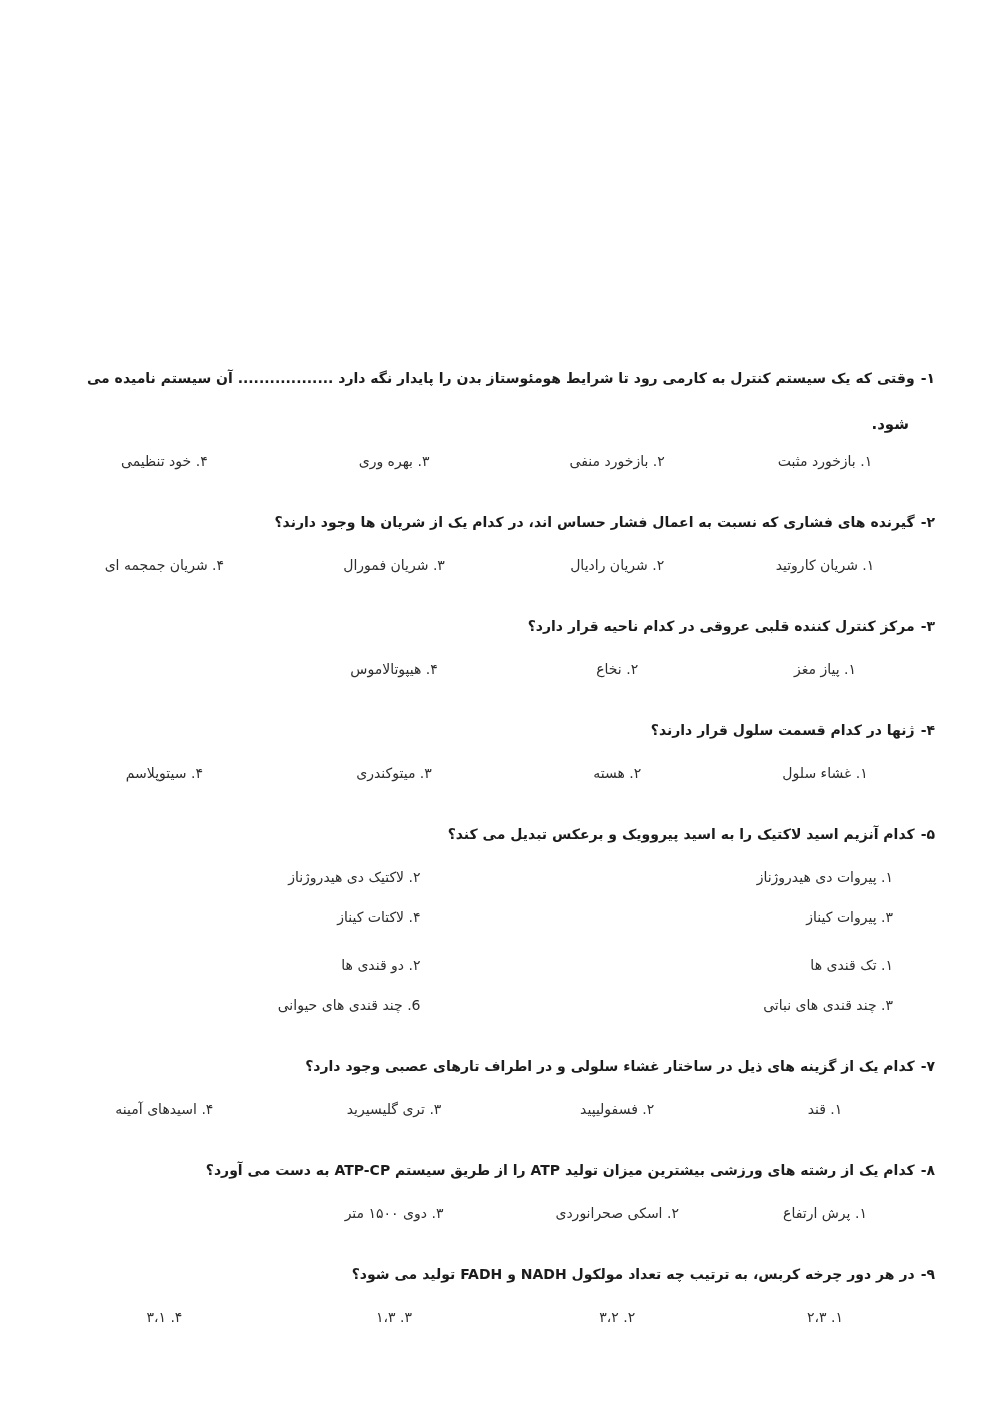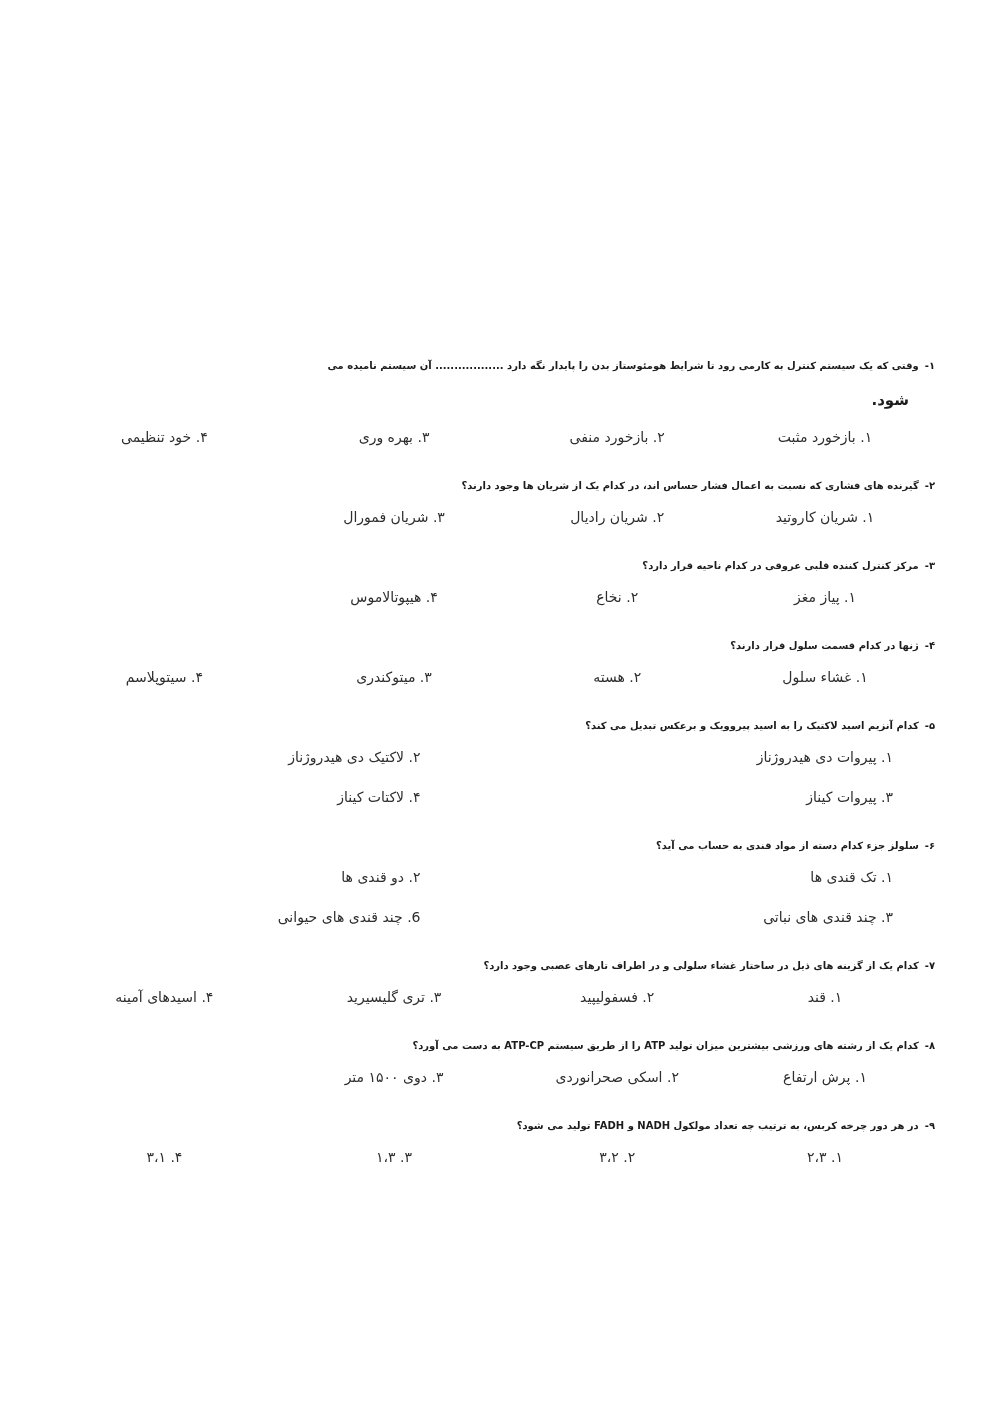--- a/index.html
+++ b/index.html
@@ -19,23 +19,23 @@
     width: 992px;
     height: 1403px;
     padding: 352px 57px 20px 60px;
     background: #ffffff;
     color: #1c1c1c;
   }
   .q {
     margin: 0 0 22px 0;
   }
   .q-title {
-    font-size: 10px;
+    font-size: 14px;
     font-weight: 700;
-    line-height: 28px;
+    line-height: 52px;
     color: #1c1c1c;
     padding-right: 26px;
     text-indent: -26px;
     margin: 0 0 4px 0;
   }
   .q-cont {
     font-size: 15px;
     font-weight: 700;
     line-height: 40px;
     color: #1c1c1c;
@@ -94,20 +94,21 @@
   </section>
 
   <section class="q">
     <div class="q-title">
       <span class="q-num">۲-</span><span class="q-text">گیرنده های فشاری که نسبت به اعمال فشار حساس اند، در کدام یک از شریان ها وجود دارند؟</span>
     </div>
     <div class="opts four">
       <div class="opt">۱. شریان کاروتید</div>
       <div class="opt">۲. شریان رادیال</div>
       <div class="opt">۳. شریان فمورال</div>
+      <div class="opt">۴. شریان جمجمه ای</div>
     </div>
   </section>
 
   <section class="q">
     <div class="q-title">
       <span class="q-num">۳-</span><span class="q-text">مرکز کنترل کننده قلبی عروقی در کدام ناحیه قرار دارد؟</span>
     </div>
     <div class="opts four">
       <div class="opt">۱. پیاز مغز</div>
       <div class="opt">۲. نخاع</div>
@@ -133,23 +134,20 @@
     </div>
     <div class="opts two">
       <div class="opt">۱. پیروات دی هیدروژناز</div>
       <div class="opt">۲. لاکتیک دی هیدروژناز</div>
       <div class="opt">۳. پیروات کیناز</div>
       <div class="opt">۴. لاکتات کیناز</div>
     </div>
   </section>
 
   <section class="q">
-    <div class="q-title">
-      <span class="q-num">۶-</span><span class="q-text">سلولز جزء کدام دسته از مواد قندی به حساب می آید؟</span>
-    </div>
     <div class="opts two">
       <div class="opt">۱. تک قندی ها</div>
       <div class="opt">۲. دو قندی ها</div>
       <div class="opt">۳. چند قندی های نباتی</div>
       <div class="opt">6. چند قندی های حیوانی</div>
     </div>
   </section>
 
   <section class="q">
     <div class="q-title">

